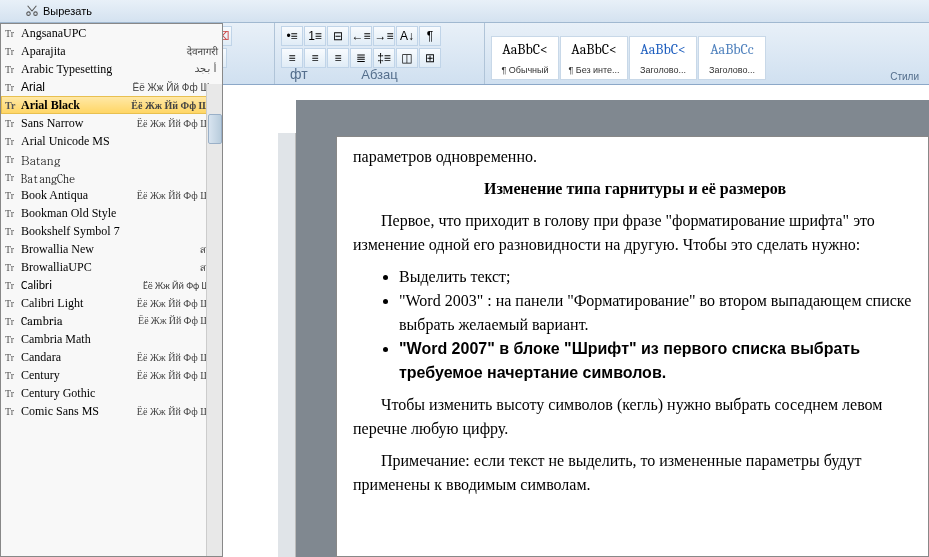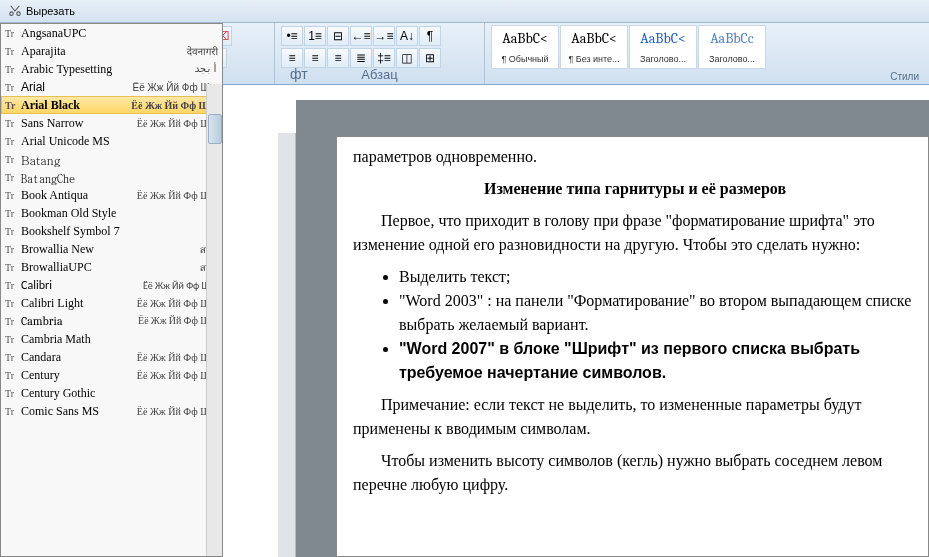--- a/index.html
+++ b/index.html
@@ -1,33 +1,33 @@
 <!DOCTYPE html>
 <html><head>
 <meta charset="utf-8">
 <style>
 * { box-sizing: border-box; margin: 0; padding: 0; }
 body { font-family: Tahoma, Arial, sans-serif; font-size: 11px; background: #fff; width: 929px; height: 557px; overflow: hidden; position: relative; }
 .ribbon-top { height: 23px; background: linear-gradient(#e8f0f8,#d4e2f0); border-bottom: 1px solid #a0b8d0; display: flex; align-items: center; }
-.cut-btn { display: flex; align-items: center; gap: 4px; padding: 2px 8px; }
+.cut-btn { display: flex; align-items: center; gap: 4px; padding: 2px 25px; }
 .cut-btn svg { width: 14px; height: 14px; }
 .ribbon-main { height: 62px; background: linear-gradient(#e8f0f8,#d0e0f0); border-bottom: 1px solid #8ca8c8; display: flex; position: relative; }
 .font-group { padding: 3px 6px; border-right: 1px solid #b0c4d8; width: 275px; }
 .font-row1 { display: flex; gap: 1px; margin-bottom: 2px; }
 .font-combo { background: #fff; border: 1px solid #a8c0d8; height: 20px; display: flex; align-items: center; padding: 0 2px; font-size: 11px; }
 .font-name-combo { width: 118px; color: #0046aa; justify-content: space-between; }
 .font-size-combo { width: 38px; justify-content: space-between; }
 .combo-arrow { width: 10px; color: #666; font-size: 8px; text-align: center; }
 .sm-btn { width: 22px; height: 20px; background: linear-gradient(#f8fbfe,#e0ecf6); border: 1px solid #c0d4e8; display: flex; align-items: center; justify-content: center; font-size: 12px; }
 .font-row2 { display: flex; gap: 1px; margin-left: 130px; }
 .font-label { position: absolute; bottom: 2px; left: 290px; font-size: 14px; color: #546e8c; }
 .para-group { padding: 3px 6px; border-right: 1px solid #b0c4d8; width: 210px; position: relative; }
 .para-row { display: flex; gap: 1px; margin-bottom: 2px; }
 .para-label { position: absolute; bottom: 2px; left: 50%; transform: translateX(-50%); font-size: 13px; color: #546e8c; }
-.styles-group { padding: 2px 6px; flex: 1; position: relative; }
+.styles-group { padding: 13px 6px; flex: 1; position: relative; }
 .style-boxes { display: flex; gap: 1px; }
 .style-box { width: 68px; height: 44px; background: #fff; border: 1px solid #c8d8e8; text-align: center; padding: 2px; }
 .style-preview { font-size: 14px; font-family: Cambria, serif; height: 22px; line-height: 22px; overflow: hidden; }
 .style-name { font-size: 9px; color: #333; margin-top: 4px; white-space: nowrap; overflow: hidden; }
 .styles-label { position: absolute; bottom: 2px; right: 10px; font-size: 10px; color: #546e8c; }
 .dropdown { position: absolute; left: 0; top: 23px; width: 223px; background: #f8f8f8; border: 1px solid #888; z-index: 100; height: 534px; overflow: hidden; }
 .font-item { display: flex; align-items: center; padding: 2px 4px; height: 18px; font-size: 12px; cursor: default; }
 .font-item.hi { background: linear-gradient(#ffe8a6,#ffd666); border: 1px solid #e8c050; padding: 1px 3px; font-weight: bold; font-family: 'Arial Black', sans-serif; }
 .font-icon { width: 16px; font-size: 10px; color: #555; font-family: serif; }
 .font-label-name { flex: 1; }
@@ -326,17 +326,17 @@
   </div>
   <div class="page">
     <p style="margin-top:0">параметров одновременно.</p>
     <p class="center">Изменение типа гарнитуры и её размеров</p>
     <p class="indent">Первое, что приходит в голову при фразе "форматирование шрифта" это изменение одной его разновидности на другую.  Чтобы это сделать нужно:</p>
     <ul>
       <li>Выделить текст;</li>
       <li>"Word 2003" : на панели "Форматирование" во втором выпадающем списке выбрать желаемый вариант.</li>
       <li class="bold-item">"Word 2007"  в блоке "Шрифт" из первого списка выбрать требуемое начертание символов.</li>
     </ul>
+    <p class="indent">Чтобы изменить высоту символов (кегль) нужно выбрать соседнем левом перечне любую цифру.</p>
     <p class="indent">Примечание: если текст не выделить, то измененные параметры будут применены к вводимым символам.</p>
-    <p class="indent">Чтобы изменить высоту символов (кегль) нужно выбрать соседнем левом перечне любую цифру.</p>
   </div>
 </div>
 <div class="ruler-vert"></div>
 
 </body></html>

